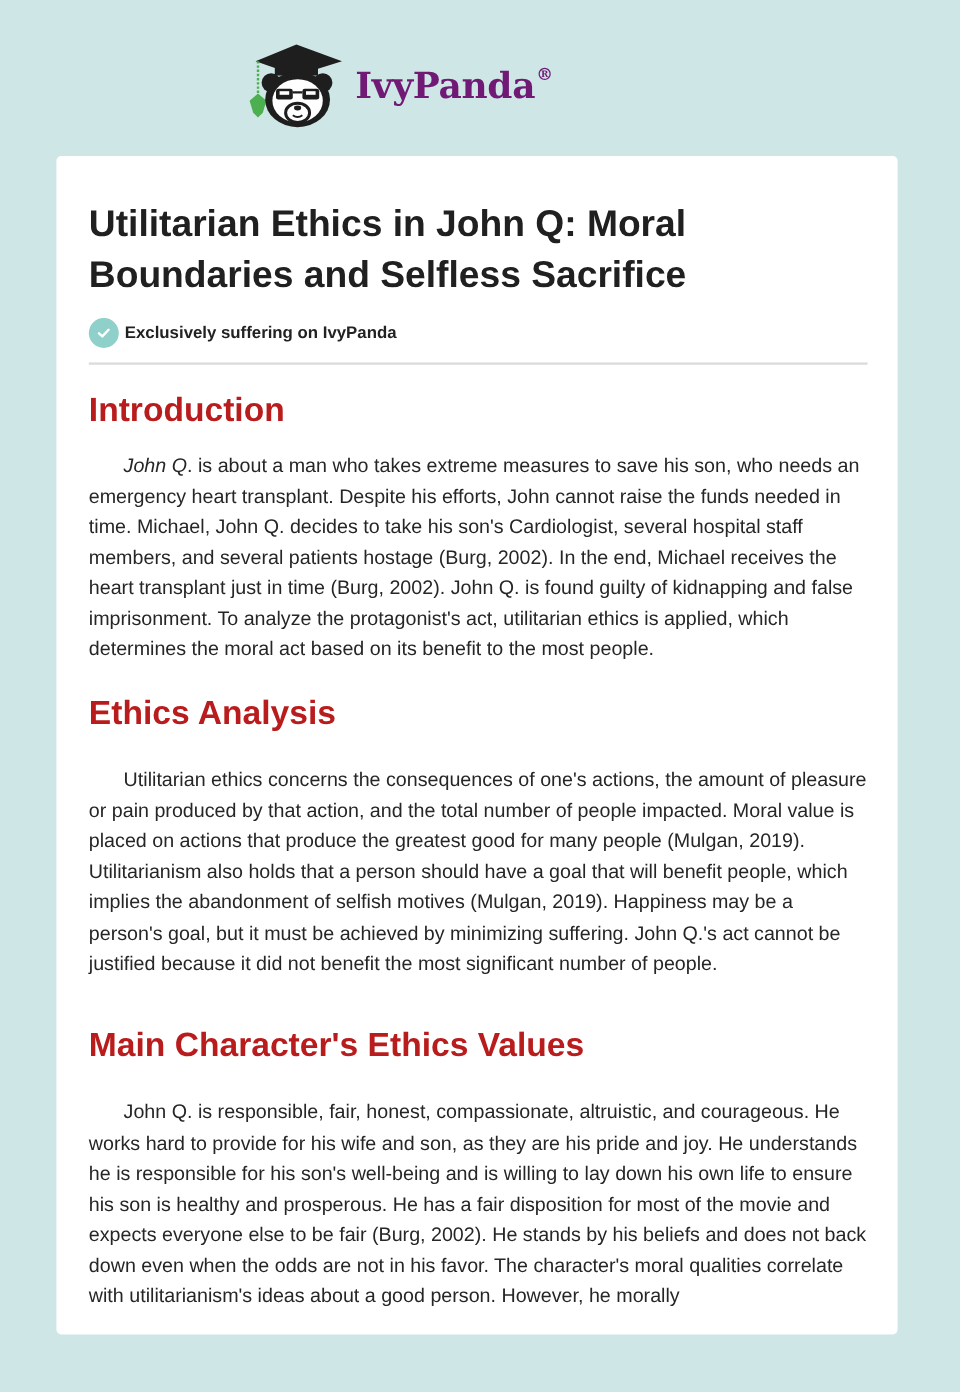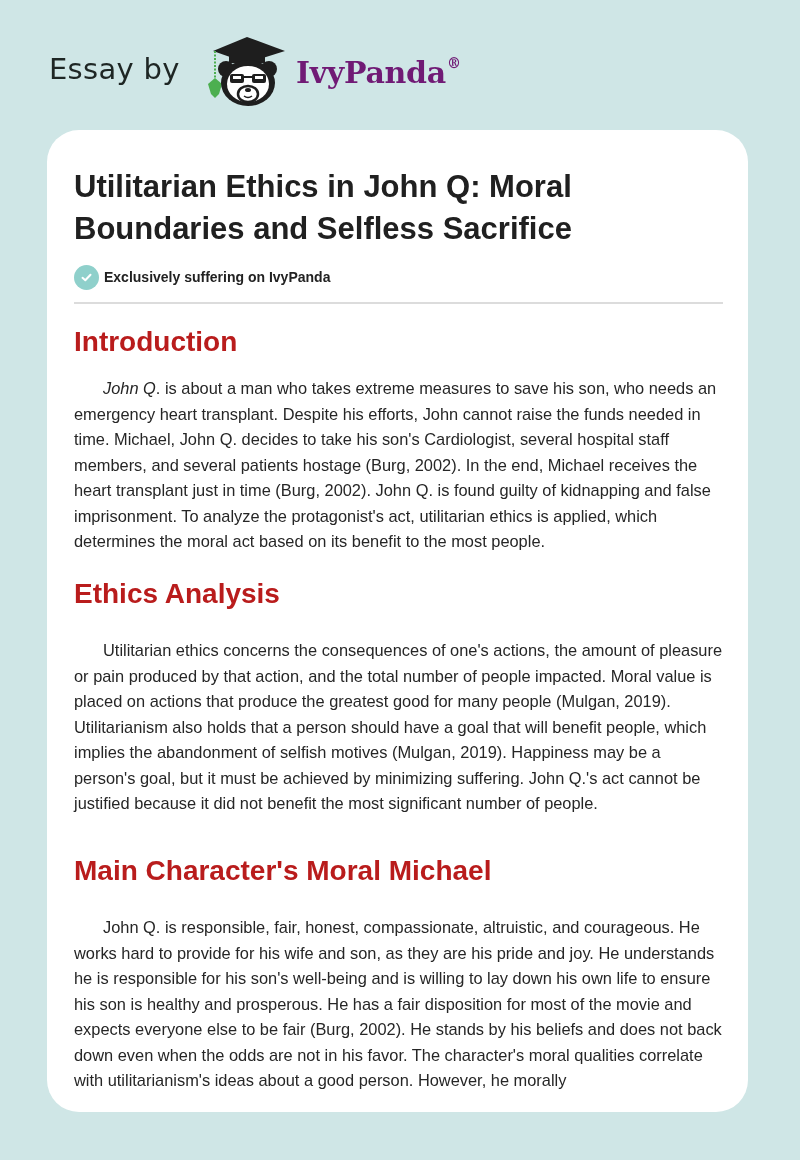--- a/index.html
+++ b/index.html
@@ -20,21 +20,21 @@
     }
     .logo-icon { position: absolute; left: 203px; top: 36px; width: 88px; height: 72px; }
     .brand {
       position: absolute; left: 296px; top: 55px;
       font-family: "DejaVu Serif", serif; font-weight: bold;
       font-size: 30px; color: #701a75; letter-spacing: -0.3px;
     }
     .brand sup { font-size: 14px; position: relative; top: -4px; margin-left: 1px; }
     .card {
       position: absolute; left: 47px; top: 130px; width: 701px; height: 982px;
-      background: #ffffff; border-radius: 32px; overflow: hidden;
+      background: #ffffff; border-radius: 4px; overflow: hidden;
     }
     .title {
       position: absolute; left: 27px; top: 36px; width: 640px;
       font-size: 31px; font-weight: bold; line-height: 42px; color: #202020;
       margin: 0;
     }
     .exclusive {
       position: absolute; left: 27px; top: 134px; height: 26px;
       display: flex; align-items: center;
     }
@@ -55,21 +55,20 @@
       position: absolute; left: 0; width: 650px; margin: 0;
       font-size: 16.4px; line-height: 25.5px; color: #262626;
       text-indent: 29px;
     }
     .para em { }
   </style>
 </head>
 <body>
 
 <div class="header">
-  <span class="essay-by">Essay by</span>
   <svg class="logo-icon" viewBox="0 0 88 72">
 
     <polygon points="10,15 44,1 82,15 44,27" fill="#1e1e1e"></polygon>
     <rect x="26" y="17" width="36" height="10" fill="#1e1e1e"></rect>
 
     <line x1="12" y1="15" x2="12" y2="45" stroke="#4caf50" stroke-width="2" stroke-dasharray="2,1.5"></line>
     <path d="M5,48 L12,42 L19,48 L16,58 L12,62 L8,58 Z" fill="#4caf50"></path>
 
     <circle cx="23" cy="33" r="8" fill="#1e1e1e"></circle>
     <circle cx="66" cy="33" r="8" fill="#1e1e1e"></circle>
@@ -104,16 +103,16 @@
 
   <div class="divider"></div>
 
   <div class="content">
     <h2 class="section-h" style="top:196px;">Introduction</h2>
     <p class="para" style="top:246px;"><em>John Q</em><span>. is about a man who takes extreme measures to save his son, who needs an emergency heart transplant. Despite his efforts, John cannot raise the funds needed in time. Michael, John Q. decides to take his son's Cardiologist, several hospital staff members, and several patients hostage (Burg, 2002). In the end, Michael receives the heart transplant just in time (Burg, 2002). John Q. is found guilty of kidnapping and false imprisonment. To analyze the protagonist's act, utilitarian ethics is applied, which determines the moral act based on its benefit to the most people.</span></p>
 
     <h2 class="section-h" style="top:448px;">Ethics Analysis</h2>
     <p class="para" style="top:508px;">Utilitarian ethics concerns the consequences of one's actions, the amount of pleasure or pain produced by that action, and the total number of people impacted. Moral value is placed on actions that produce the greatest good for many people (Mulgan, 2019). Utilitarianism also holds that a person should have a goal that will benefit people, which implies the abandonment of selfish motives (Mulgan, 2019). Happiness may be a person's goal, but it must be achieved by minimizing suffering. John Q.'s act cannot be justified because it did not benefit the most significant number of people.</p>
 
-    <h2 class="section-h" style="top:725px;">Main Character's Moral Michael</h2>
+    <h2 class="section-h" style="top:725px;">Main Character's Ethics Values</h2>
     <p class="para" style="top:785px;">John Q. is responsible, fair, honest, compassionate, altruistic, and courageous. He works hard to provide for his wife and son, as they are his pride and joy. He understands he is responsible for his son's well-being and is willing to lay down his own life to ensure his son is healthy and prosperous.  He has a fair disposition for most of the movie and expects everyone else to be fair (Burg, 2002). He stands by his beliefs and does not back down even when the odds are not in his favor. The character's moral qualities correlate with utilitarianism's ideas about a good person. However, he morally</p>
   </div>
 </div>
 
 </body></html>

